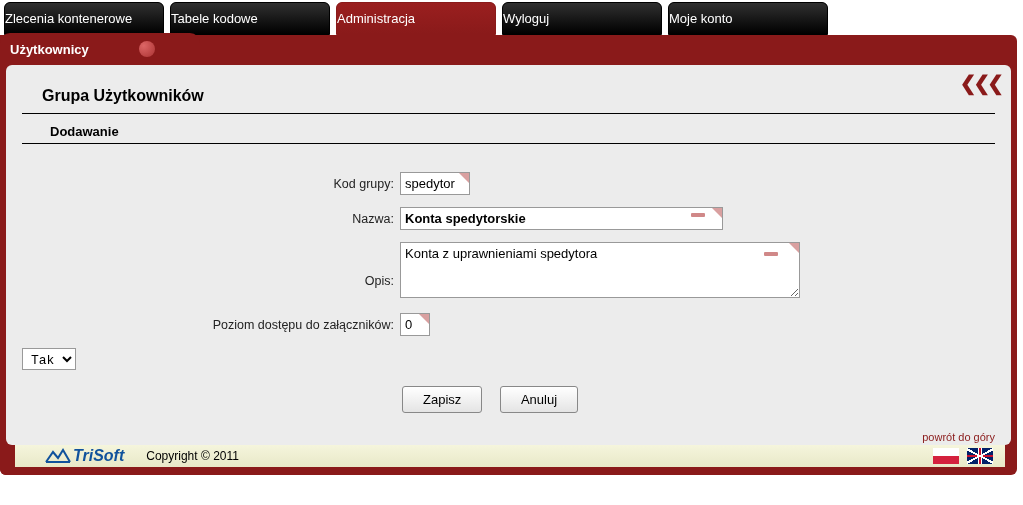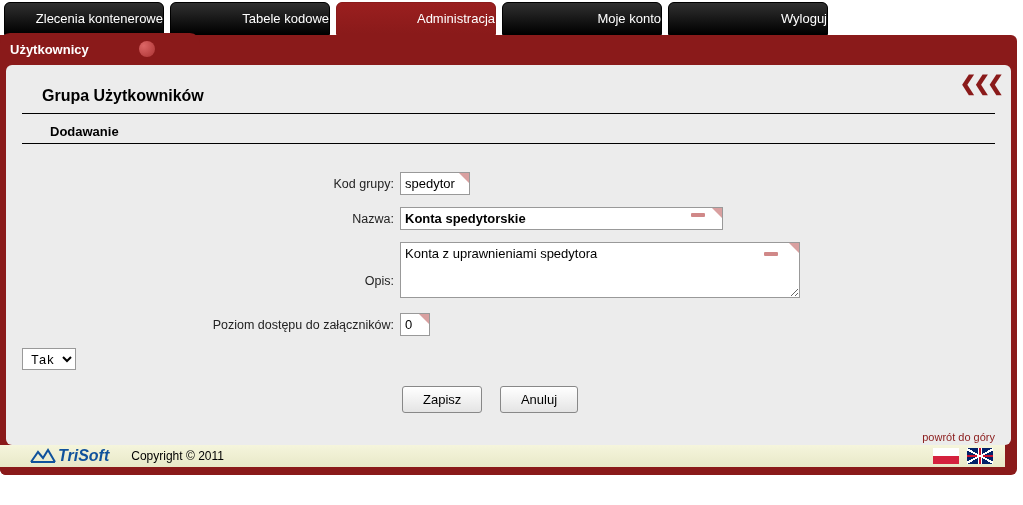--- a/index.html
+++ b/index.html
@@ -16,21 +16,21 @@
   
   .topnav {
     display: flex;
     gap: 6px;
     padding: 0;
     margin: 2px 0 0 4px;
   }
   .topnav .tab {
     background: #000;
     color: #fff;
-    text-align: right;
+    text-align: left;
     padding: 8px 0;
     width: 160px;
     border-radius: 6px 6px 0 0;
     border: 1px solid #000;
     font-size: 13px;
     cursor: pointer;
     background-image: linear-gradient(#303030,#000);
   }
   .topnav .tab.active {
     background: #8a1a1a;
@@ -180,20 +180,21 @@
   }
 
   
   .footer {
     background: #8a1a1a;
     color:#000;
     position:relative;
     height:30px;
     margin-right:6px;
     border-radius: 0 0 6px 6px;
+    padding-left: 15px;
   }
   .footer-inner {
     background: linear-gradient(#f5f5dc,#e8e8c8);
     height:22px;
     margin:0;
     display:flex;
     align-items:center;
     padding-left:30px;
     gap: 22px;
     font-size:12px;
@@ -227,22 +228,22 @@
       linear-gradient(to right,transparent 46%,#C8102E 46%,#C8102E 54%,transparent 54%);
   }
 </style>
 </head>
 <body>
 
 <div class="topnav">
   <div class="tab"><span>Zlecenia kontenerowe</span></div>
   <div class="tab"><span>Tabele kodowe</span></div>
   <div class="tab active"><span>Administracja</span></div>
+  <div class="tab"><span>Wyloguj</span></div>
   <div class="tab"><span>Moje konto</span></div>
-  <div class="tab"><span>Wyloguj</span></div>
 </div>
 
 <div class="redframe">
 
   <div class="subtabbar">
     <div class="subtab">
       <span>Użytkownicy</span>
       <span class="globe"></span>
     </div>
   </div>

